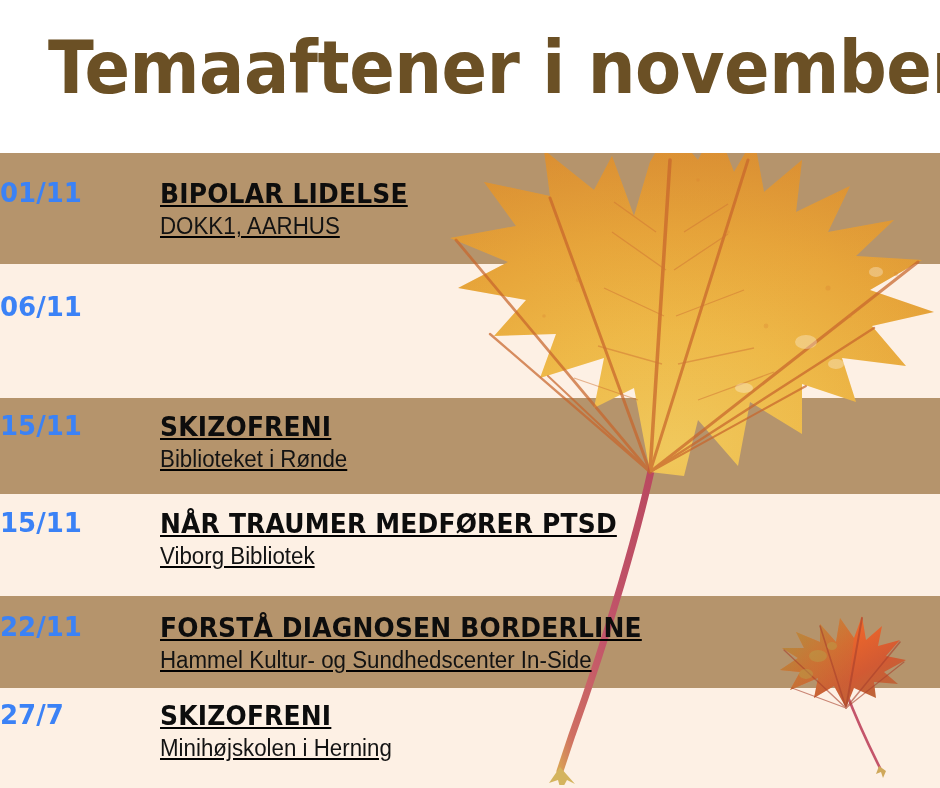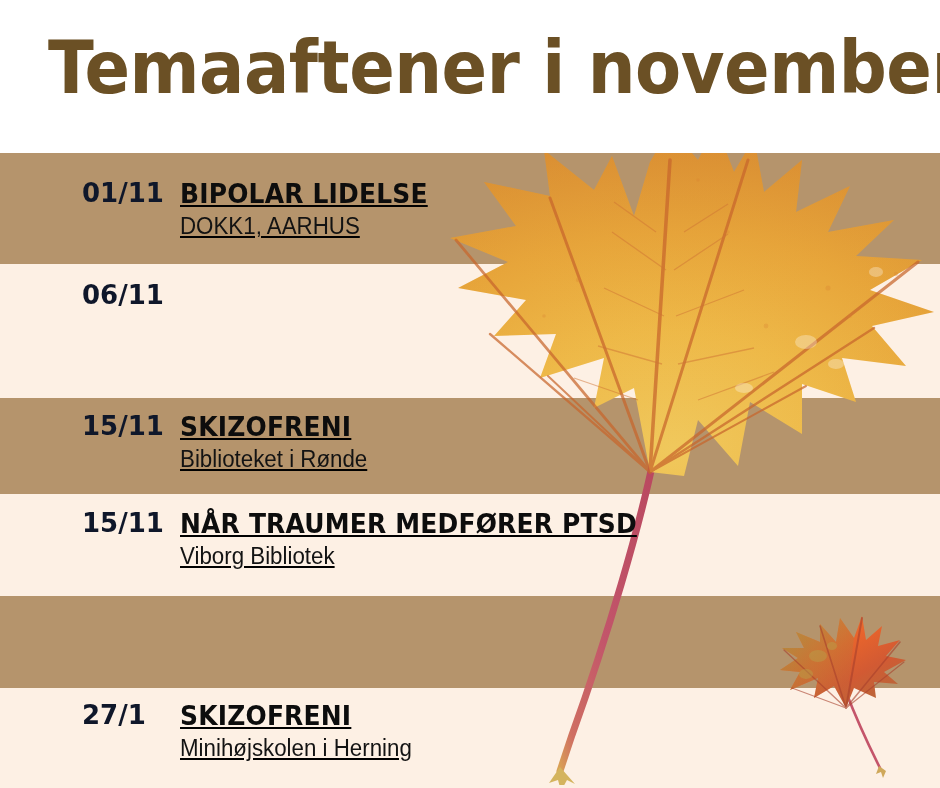--- a/index.html
+++ b/index.html
@@ -80,30 +80,28 @@
   }
   .row{
     position:absolute;
     left:0;width:940px;
     display:flex;
     align-items:flex-start;
   }
   .row-date{
     width:160px;
     flex:0 0 160px;
-    padding-left:62px;
     box-sizing:border-box;
     font-family:"DejaVu Sans", sans-serif;
     font-weight:700;
     font-size:26px;
     line-height:30px;
-    color:#0f172a;
+    color:#3b82f6;
     letter-spacing:0px;
     white-space:nowrap;
-    margin-left:20px;
   }
   .row-body{
     flex:1 1 auto;
     padding-left:0px;
     box-sizing:border-box;
     text-decoration:underline;
   }
   .row-title{
     font-family:"DejaVu Sans", sans-serif;
     font-weight:700;
@@ -287,43 +285,50 @@
   <div id="rows">
 
     <div class="row" style="top:178px;">
       <div class="row-date">01/11</div>
       <div class="row-body">
         <div class="row-title">BIPOLAR LIDELSE</div>
         <div class="row-venue">DOKK1, AARHUS</div>
       </div>
     </div>
 
-    <div class="row" style="top:280px;">
+    <div class="row" style="top:292px;">
       <div class="row-date">06/11</div>
     </div>
 
     <div class="row" style="top:411px;">
       <div class="row-date">15/11</div>
       <div class="row-body">
         <div class="row-title">SKIZOFRENI</div>
         <div class="row-venue">Biblioteket i Rønde</div>
       </div>
     </div>
 
     <div class="row" style="top:508px;">
       <div class="row-date">15/11</div>
       <div class="row-body">
         <div class="row-title">NÅR TRAUMER MEDFØRER PTSD</div>
         <div class="row-venue">Viborg Bibliotek</div>
       </div>
     </div>
 
+    <div class="row" style="top:612px;">
+      <div class="row-date">22/11</div>
+      <div class="row-body">
+        <div class="row-title">FORSTÅ DIAGNOSEN BORDERLINE</div>
+        <div class="row-venue">Hammel Kultur- og Sundhedscenter In-Side</div>
+      </div>
+    </div>
 
     <div class="row" style="top:700px;">
-      <div class="row-date">27/1</div>
+      <div class="row-date">27/7</div>
       <div class="row-body">
         <div class="row-title">SKIZOFRENI</div>
         <div class="row-venue">Minihøjskolen i Herning</div>
       </div>
     </div>
 
   </div>
 </div>
 
 </body></html>

